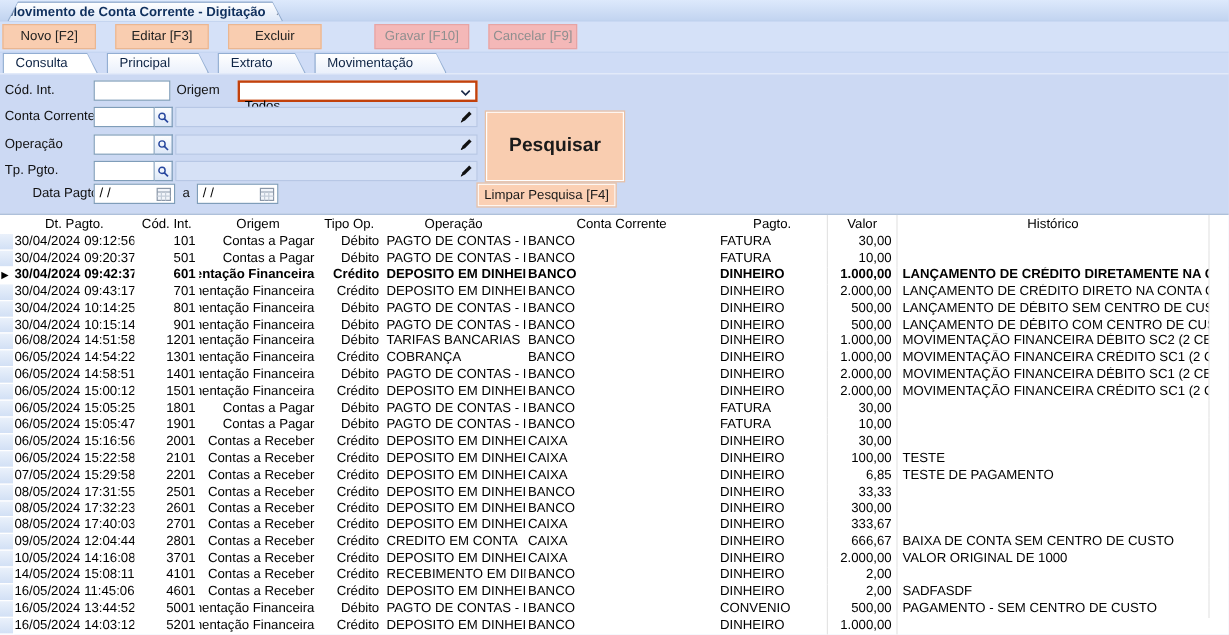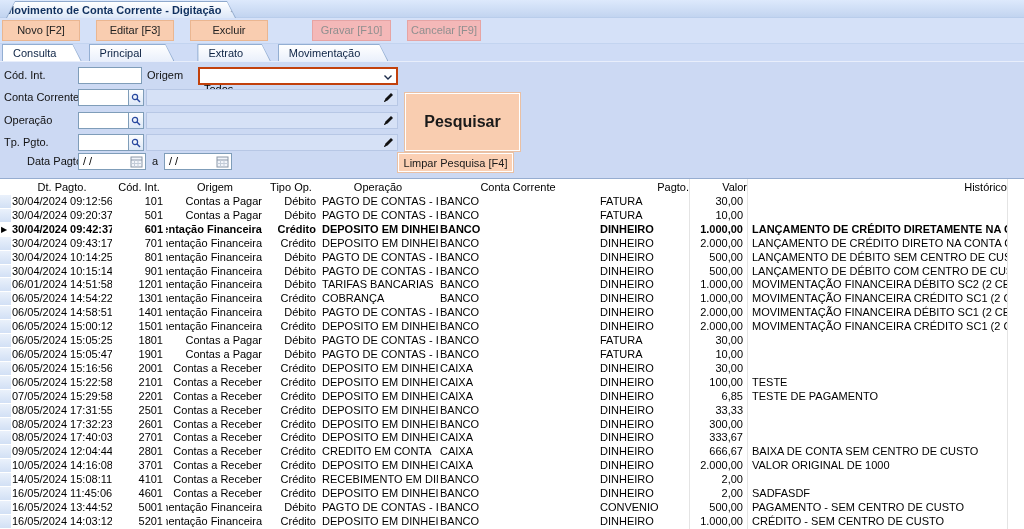--- a/index.html
+++ b/index.html
@@ -72,21 +72,21 @@
   .col-cod       { width:54px;  text-align:right; padding-right:3px; }
   .col-origem    { width:98px;  padding-right:2px; }
   .col-origem .clipL { float:right; white-space:nowrap; }
   .col-tipo      { width:54px;  text-align:right; padding-right:2px; }
   .col-operacao  { width:120px; text-align:left; padding-left:4px; }
   .col-conta     { width:160px; text-align:left; padding-left:2px; }
   .col-pagto     { width:92px;  text-align:left; padding-left:2px; border-right:1px solid #e4e4e4; }
   .col-valor     { width:58px;  text-align:right; padding-right:4px; border-right:1px solid #e4e4e4; }
   .col-historico { width:260px; text-align:left; padding-left:4px; border-right:1px solid #e4e4e4; }
   .hcell.col-dt,.hcell.col-cod,.hcell.col-origem,.hcell.col-tipo,.hcell.col-operacao,.hcell.col-conta { text-align:center; padding:0; }
-  .hcell.col-pagto,.hcell.col-valor,.hcell.col-historico { text-align:right; padding:0; }
+  .hcell.col-pagto,.hcell.col-valor,.hcell.col-historico { text-align:center; padding:0; }
 </style>
 </head>
 <body>
 
 <div class="app">
 
   <div class="doc-strip">
     <div class="doc-tab">
       <div class="doc-tab-inner">
         <span class="doc-title">Movimento de Conta Corrente - Digitação</span>
@@ -104,21 +104,21 @@
       <div class="tbtn disabled" style="width: 74px;">Cancelar [F9]</div>
     </div>
 
   <div class="page-tabs" id="page-tabs">
       <div class="ptab active" style="width: 79.6px;">
         <div class="ptab-inner">Consulta</div>
       </div>
       <div class="ptab" style="width: 85.8px;">
         <div class="ptab-inner">Principal</div>
       </div>
-      <div class="ptab" style="width: 73.4px; margin-left: 16px;">
+      <div class="ptab" style="width: 73.4px;">
         <div class="ptab-inner">Extrato</div>
       </div>
       <div class="ptab" style="width: 110.6px;">
         <div class="ptab-inner">Movimentação</div>
       </div>
     </div>
 
   <div class="formarea">
 
     <div class="flabel" style="top:5px;">Cód. Int.</div>
@@ -296,21 +296,21 @@
           </div>
           <div class="cell col-tipo">Débito</div>
           <div class="cell col-operacao">PAGTO DE CONTAS - INTERN</div>
           <div class="cell col-conta">BANCO</div>
           <div class="cell col-pagto">DINHEIRO</div>
           <div class="cell col-valor">500,00</div>
           <div class="cell col-historico">LANÇAMENTO DE DÉBITO COM CENTRO DE CUSTO</div>
         </div>
         <div class="grow">
           <div class="selcell"></div>
-          <div class="cell col-dt">06/01/2024 14:51:58</div>
+          <div class="cell col-dt">06/08/2024 14:51:58</div>
           <div class="cell col-cod">1201</div>
           <div class="cell col-origem">
             <span class="clipL">Movimentação Financeira</span>
           </div>
           <div class="cell col-tipo">Débito</div>
           <div class="cell col-operacao">TARIFAS BANCARIAS</div>
           <div class="cell col-conta">BANCO</div>
           <div class="cell col-pagto">DINHEIRO</div>
           <div class="cell col-valor">1.000,00</div>
           <div class="cell col-historico">MOVIMENTAÇÃO FINANCEIRA DÉBITO SC2 (2 CENTRO DE CUSTO)</div>
@@ -544,18 +544,17 @@
           <div class="cell col-dt">16/05/2024 14:03:12</div>
           <div class="cell col-cod">5201</div>
           <div class="cell col-origem">
             <span class="clipL">Movimentação Financeira</span>
           </div>
           <div class="cell col-tipo">Crédito</div>
           <div class="cell col-operacao">DEPOSITO EM DINHEIRO</div>
           <div class="cell col-conta">BANCO</div>
           <div class="cell col-pagto">DINHEIRO</div>
           <div class="cell col-valor">1.000,00</div>
-          <div class="cell col-historico">CRÉDITO - SEM CENTRO DE CUSTO</div>
         </div>
       </div>
   </div>
 
 </div>
 
 </body></html>

